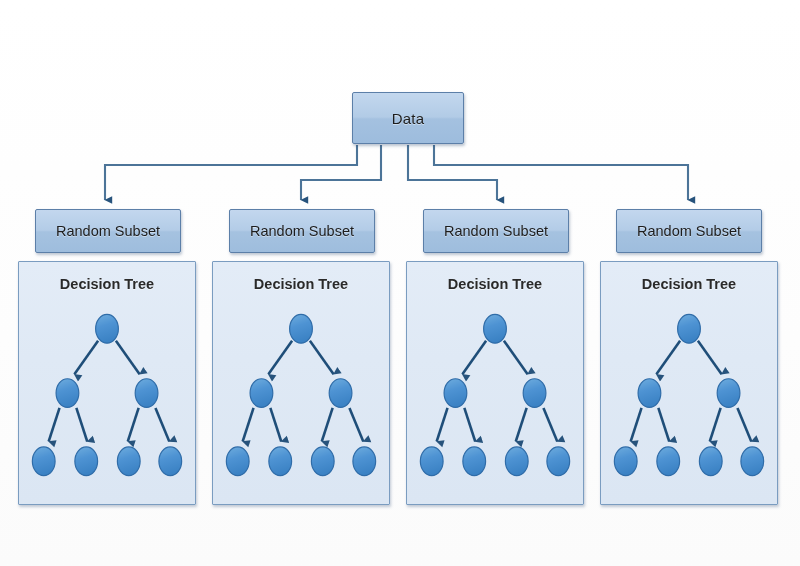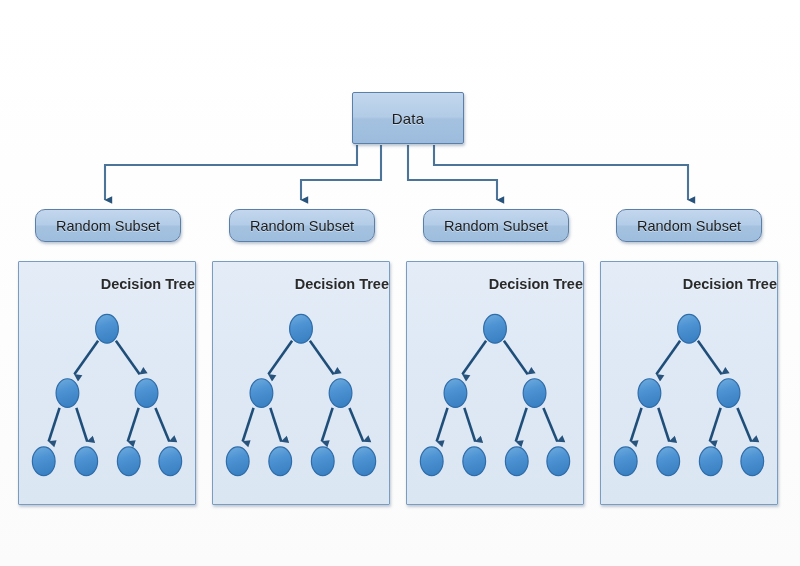--- a/index.html
+++ b/index.html
@@ -48,25 +48,25 @@
     font-size: 15px;
     color: #1d1d1d;
     letter-spacing: 0.2px;
     text-shadow: 0 1px 0 rgba(255,255,255,0.45);
   }
 
   
   .subset-box {
     position: absolute;
     top: 209px;
-    height: 33px;
+    height: 44px;
     box-sizing: border-box;
     background: linear-gradient(180deg, #c3d7ee 0%, #b3ccE7 48%, #a5c2e0 52%, #9ebddd 100%);
     border: 1px solid #5c7fa8;
-    border-radius: 10px;
+    border-radius: 2px;
     box-shadow: 1px 2px 3px rgba(40, 70, 110, 0.30);
     display: flex;
     align-items: center;
     justify-content: center;
   }
   .subset-box .lbl {
     font-size: 14.5px;
     color: #1d1d1d;
     white-space: nowrap;
     text-shadow: 0 1px 0 rgba(255,255,255,0.42);
@@ -81,21 +81,21 @@
     background: linear-gradient(180deg, #e3ecf7 0%, #dfe9f5 40%, #dbe6f3 100%);
     border: 1px solid #7a9cc0;
     border-radius: 1px;
     box-shadow: 1px 2px 3px rgba(40, 70, 110, 0.28);
   }
   .tree-title {
     position: absolute;
     left: 0;
     right: 0;
     top: 14px;
-    text-align: right;
+    text-align: center;
     font-size: 14.5px;
     font-weight: bold;
     color: #2a2a2a;
     text-shadow: 0 1px 0 rgba(255,255,255,0.5);
   }
   .tree-svg {
     position: absolute;
     left: 0;
     top: 42px;
     width: 100%;

